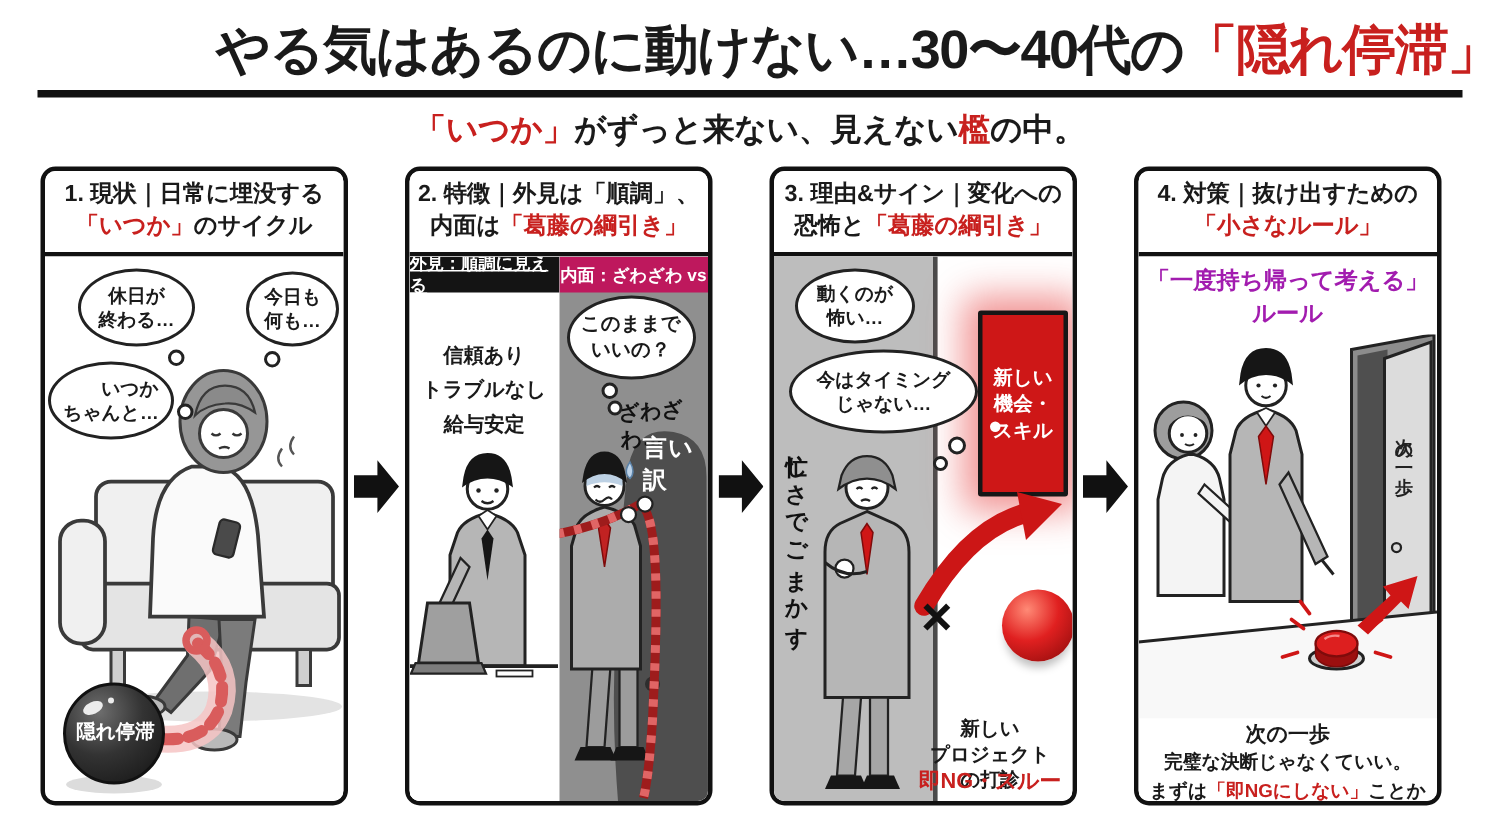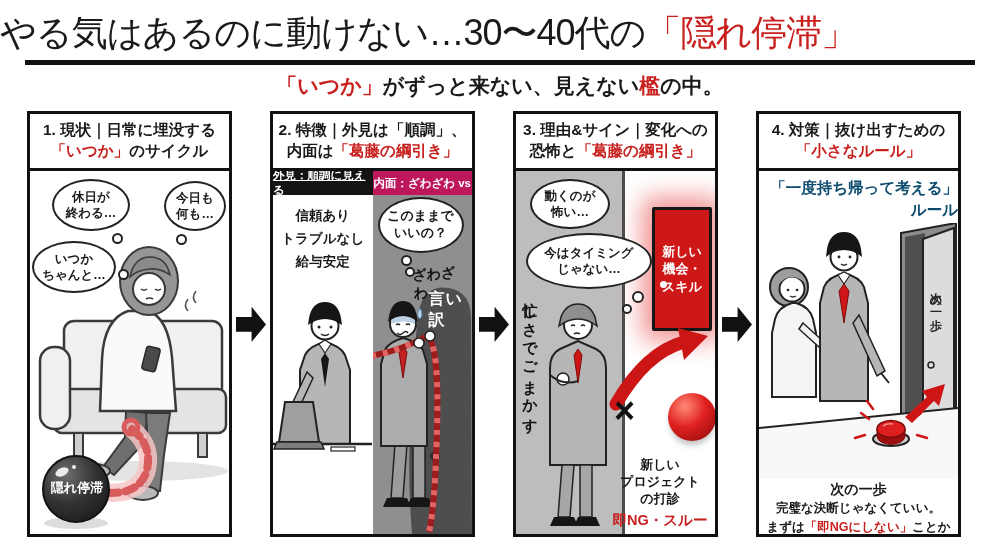--- a/index.html
+++ b/index.html
@@ -1,40 +1,40 @@
 <!DOCTYPE html>
 <html><head>
 <meta charset="utf-8">
 <style>
   html,body{margin:0;padding:0;}
   body{width:1000px;height:558px;background:#fff;font-family:"Liberation Sans",sans-serif;
        font-weight:bold;color:#1a1a1a;overflow:hidden;position:relative;}
   .red{color:#c8201e;}
   
-  .title{ text-align:left;font-size:36px;font-weight:400;letter-spacing:-1px;
+  .title{ text-align:right;font-size:36px;font-weight:700;letter-spacing:-1px;
           margin-top:12px;line-height:1.15;white-space:nowrap;}
   .rule{ margin:7px 25px 0;height:5px;background:#111;}
   .subtitle{ text-align:center;font-size:21px;margin-top:7px;letter-spacing:0;}
   
   .panels{display:flex;padding:0 24px 0 27px;margin-top:11px;}
-  .panel{width:205px;height:426px;border:3px solid #111;border-radius:0;background:#fff;
+  .panel{width:205px;height:426px;border:3px solid #111;border-radius:10px;background:#fff;
          display:flex;flex-direction:column;box-sizing:border-box;overflow:hidden;flex:0 0 auto;}
   .gap{width:38px;display:flex;align-items:center;justify-content:center;flex:0 0 auto;}
   .garrow{width:30px;height:44px;background:#111;
           clip-path:polygon(0 33%,52% 33%,52% 10%,100% 50%,52% 90%,52% 67%,0 67%);}
   .phead{border-bottom:3px solid #111;text-align:center;font-size:15.5px;line-height:1.35;
          padding:6px 2px 6px;flex:0 0 auto;background:#fff;}
   .pbody{position:relative;flex:1;overflow:hidden;background:#fff;}
   
   .bubble{position:absolute;background:#fff;border:2.5px solid #222;border-radius:50%;
           display:flex;align-items:center;justify-content:center;text-align:center;
           white-space:pre-line;font-size:12.5px;line-height:1.3;box-sizing:border-box;z-index:5;}
   .bdot{position:absolute;background:#fff;border:2px solid #222;border-radius:50%;z-index:5;}
   .abs{position:absolute;}
-  .pre{white-space:pre-line;}
+  .pre{white-space:pre-line;margin-top:21px;}
   .ctr{text-align:center;}
   svg{display:block;}
   
   .split{display:flex;height:100%;}
   .half{width:50%;position:relative;overflow:hidden;height:100%;}
   .half-out{background:#fff;}
   .half-in{background:#8f8f8f;}
   .bar{height:24px;display:flex;align-items:center;justify-content:center;color:#fff;
        font-size:11.5px;letter-spacing:0;}
   .bar-out{background:#141414;text-decoration:underline;}
@@ -45,21 +45,21 @@
   .door{position:absolute;left:136px;top:36px;width:60px;height:124px;background:#ce1717;
         border:3px solid #161616;box-sizing:border-box;border-radius:2px;
         box-shadow:0 0 24px 10px rgba(238,120,120,.8);display:flex;align-items:center;justify-content:center;}
   .door-label{color:#fff;font-size:13px;line-height:1.35;text-align:center;white-space:pre-line;}
   .knob{position:absolute;left:5px;top:60%;width:7px;height:7px;background:#fff;border-radius:50%;}
   .xmark{font-size:36px;line-height:1;color:#111;}
   .redball{position:absolute;left:152px;top:222px;width:48px;height:48px;border-radius:50%;
            background:radial-gradient(circle at 35% 28%,#ff8a76,#e02020 45%,#8e0b0b 95%);
            box-shadow:0 6px 6px -2px rgba(0,0,0,.25);}
   
-  .rule-title{color:#0c4a6e;font-size:15.5px;line-height:1.4;text-align:right;}
+  .rule-title{color:#a21caf;font-size:15.5px;line-height:1.4;}
   .note{font-size:12.5px;line-height:1.5;}
 </style>
 </head>
 <body>
 
 <div class="title">
   <span>やる気はあるのに動けない…30〜40代の</span><span class="red">「隠れ停滞」</span>
 </div>
 <div class="rule"></div>
 <div class="subtitle">
@@ -114,21 +114,21 @@
           <ellipse cx="46" cy="352" rx="32" ry="6" fill="#dcdcdc"></ellipse>
           <circle cx="46" cy="318" r="33" fill="url(#ballG)" stroke="#111" stroke-width="2"></circle>
           <ellipse cx="32" cy="301" rx="7" ry="4" fill="#ececec" transform="rotate(-24 32 301)"></ellipse>
           <circle cx="44" cy="296" r="2" fill="#ececec"></circle>
         </g>
       </svg>
       <div class="bubble" style="left:22px;top:8px;width:78px;height:52px;">休日が
 終わる…</div>
       <div class="bubble" style="left:134px;top:10px;width:62px;height:50px;">今日も
 何も…</div>
-      <div class="bubble" style="left:2px;top:70px;width:84px;height:52px;">いつか
+      <div class="bubble" style="left:2px;top:70px;width:84px;height:52px;text-align:right;">いつか
 ちゃんと…</div>
       <div class="bdot" style="left:82px;top:62px;width:7px;height:7px;"></div>
       <div class="bdot" style="left:146px;top:63px;width:7px;height:7px;"></div>
       <div class="bdot" style="left:88px;top:98px;width:7px;height:7px;"></div>
       <div class="abs ctr" style="left:12px;top:308px;width:70px;color:#fff;font-size:13px;">隠れ停滞</div>
     </div>
   </section>
 
   <div class="gap">
       <div class="garrow"></div>

